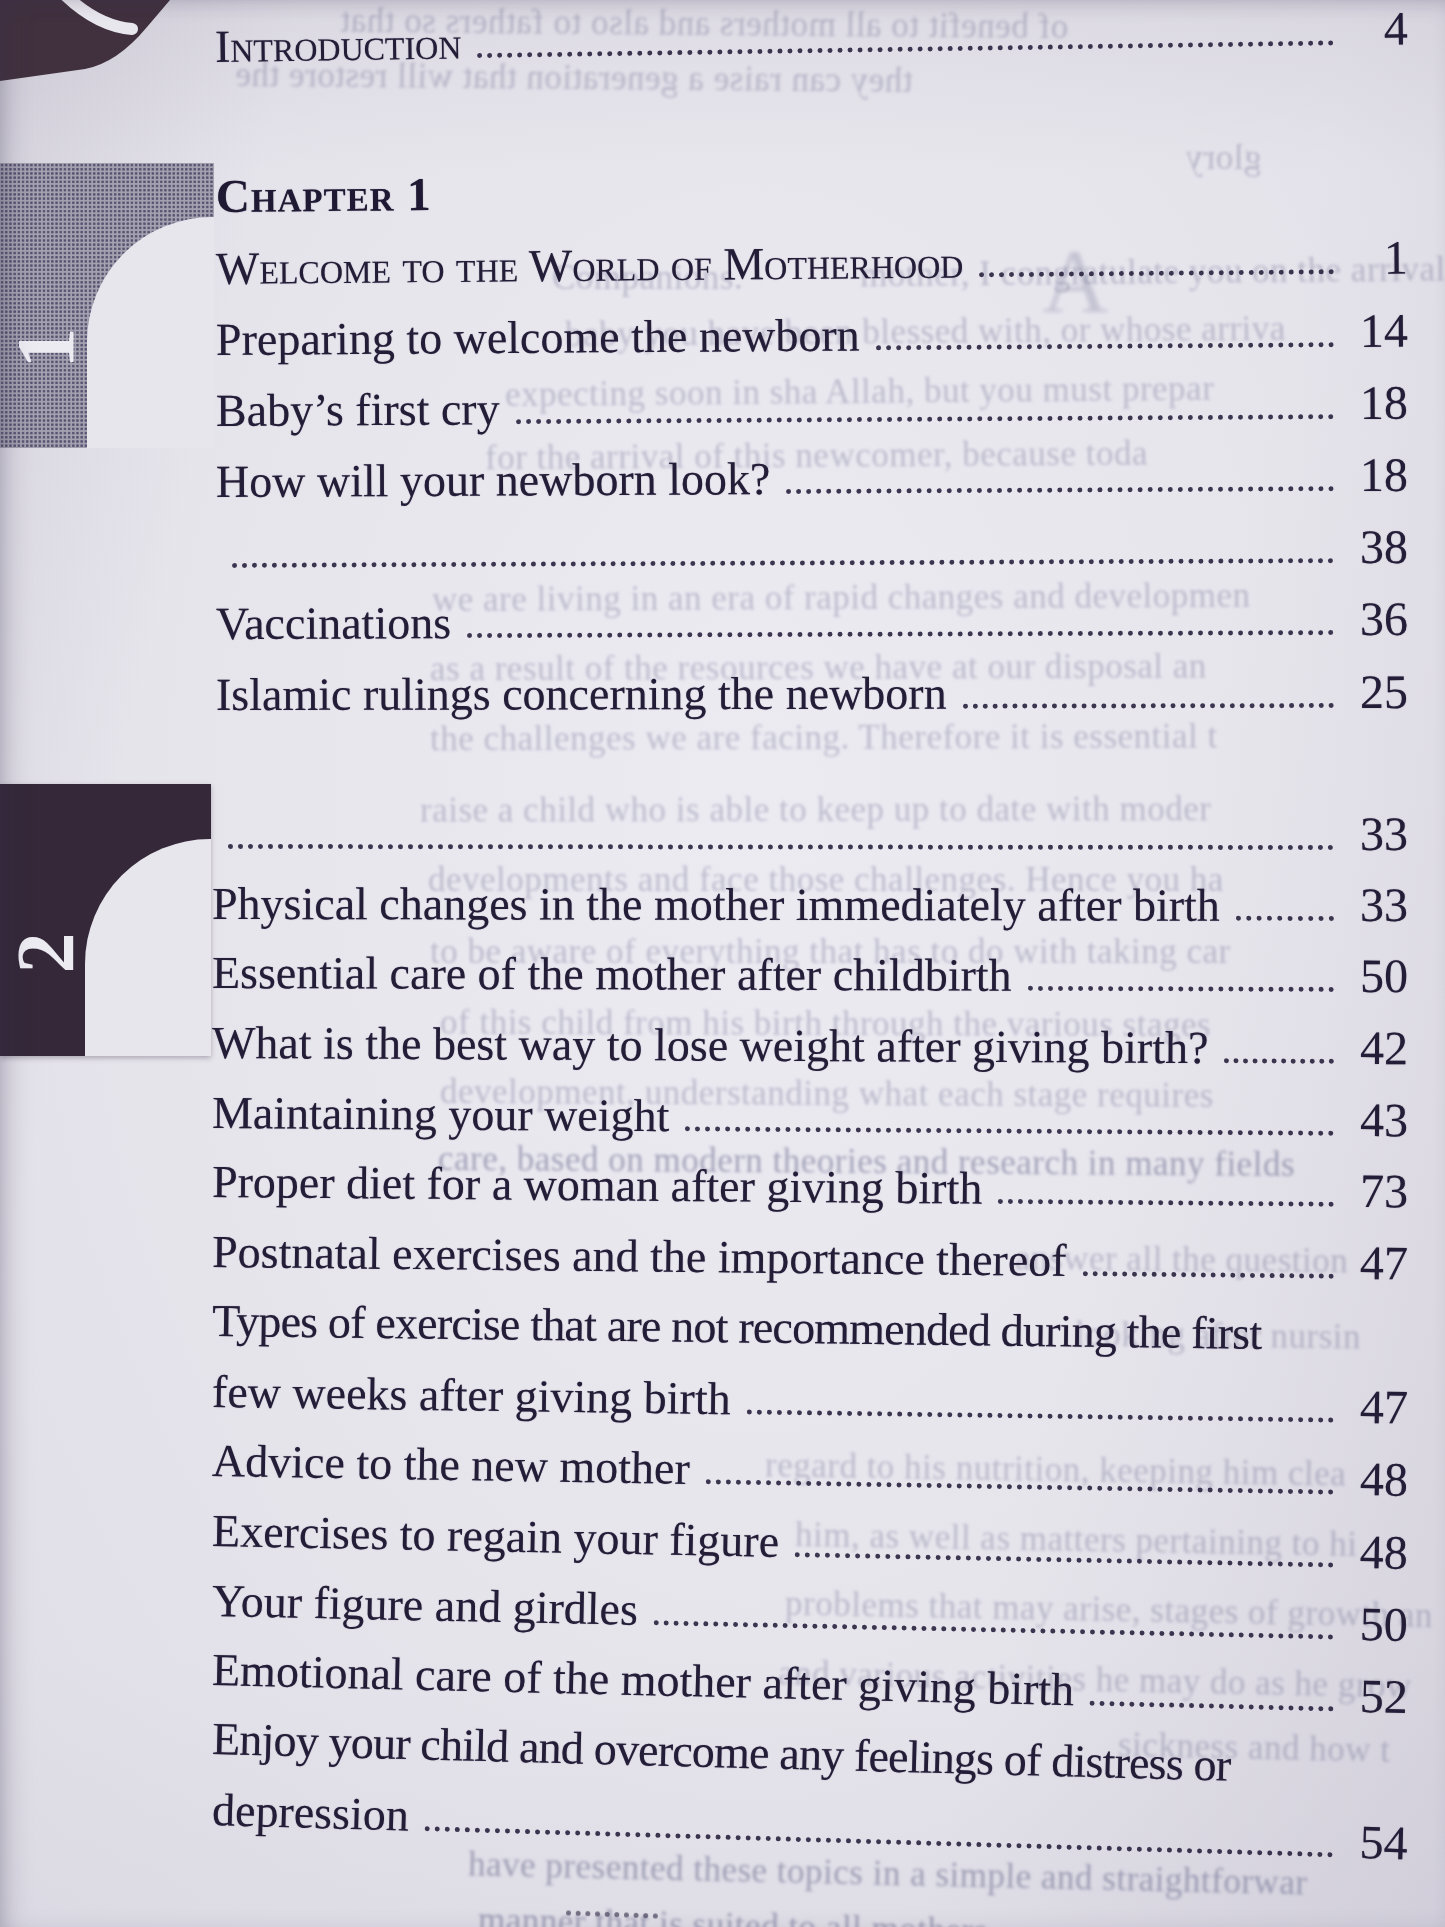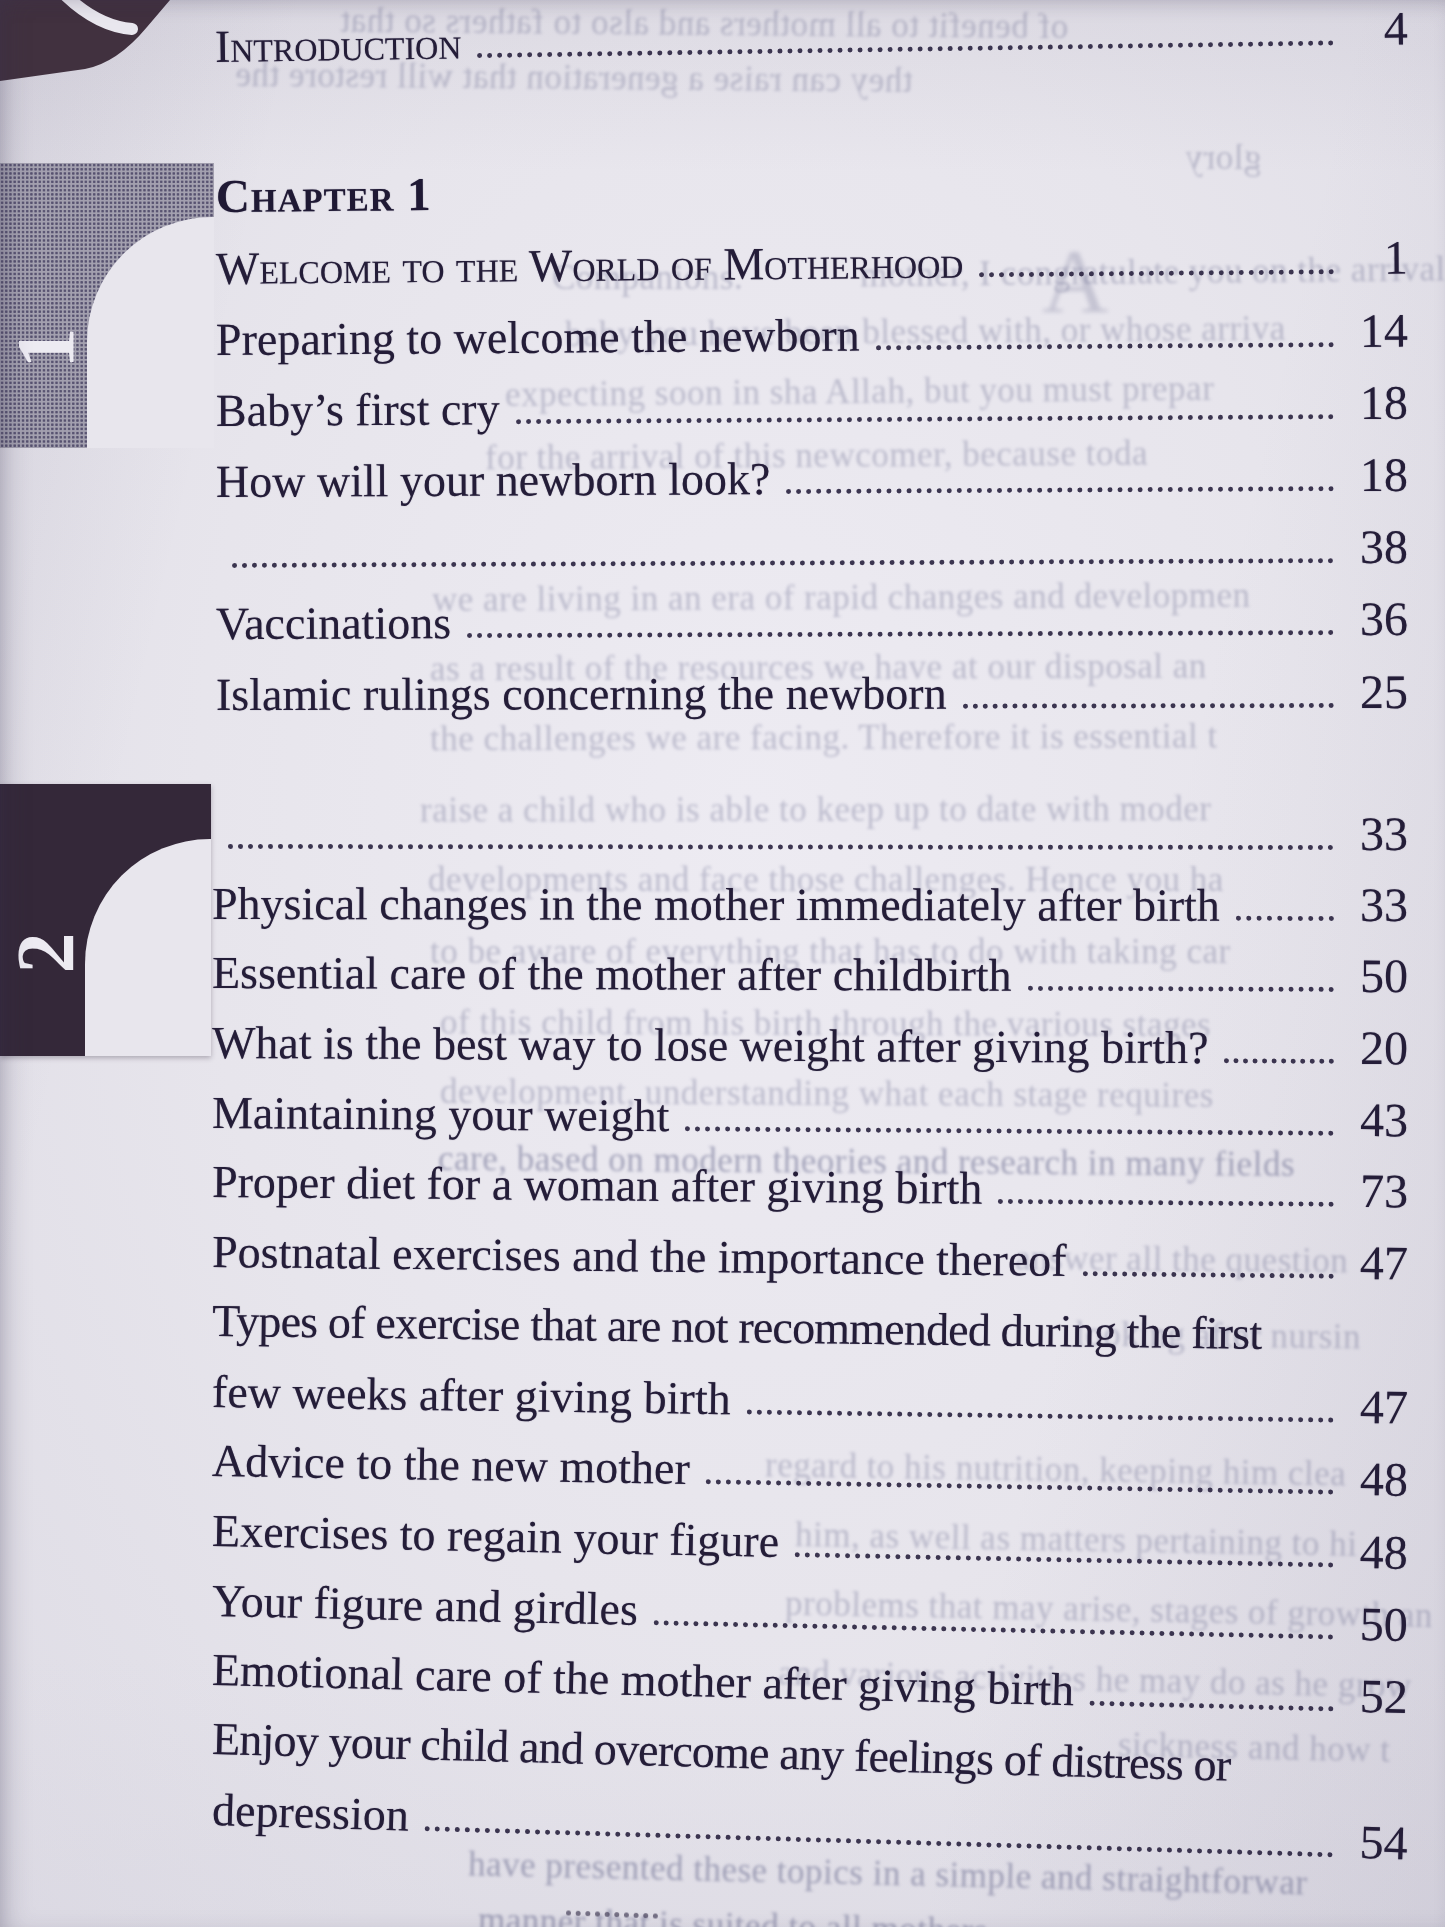--- a/index.html
+++ b/index.html
@@ -197,21 +197,21 @@
       <span class="pg">33</span>
     </div>
     <div class="row" style="transform:rotate(0.2deg)">
       <span class="lbl">Essential care of the mother after childbirth</span>
       <span class="lead"></span>
       <span class="pg">50</span>
     </div>
     <div class="row" style="transform:rotate(0.3deg)">
       <span class="lbl">What is the best way to lose weight after giving birth?</span>
       <span class="lead"></span>
-      <span class="pg">20</span>
+      <span class="pg">42</span>
     </div>
     <div class="row" style="transform:rotate(0.4deg)">
       <span class="lbl">Maintaining your weight</span>
       <span class="lead"></span>
       <span class="pg">43</span>
     </div>
     <div class="row" style="transform:rotate(0.5deg)">
       <span class="lbl">Proper diet for a woman after giving birth</span>
       <span class="lead"></span>
       <span class="pg">73</span>

